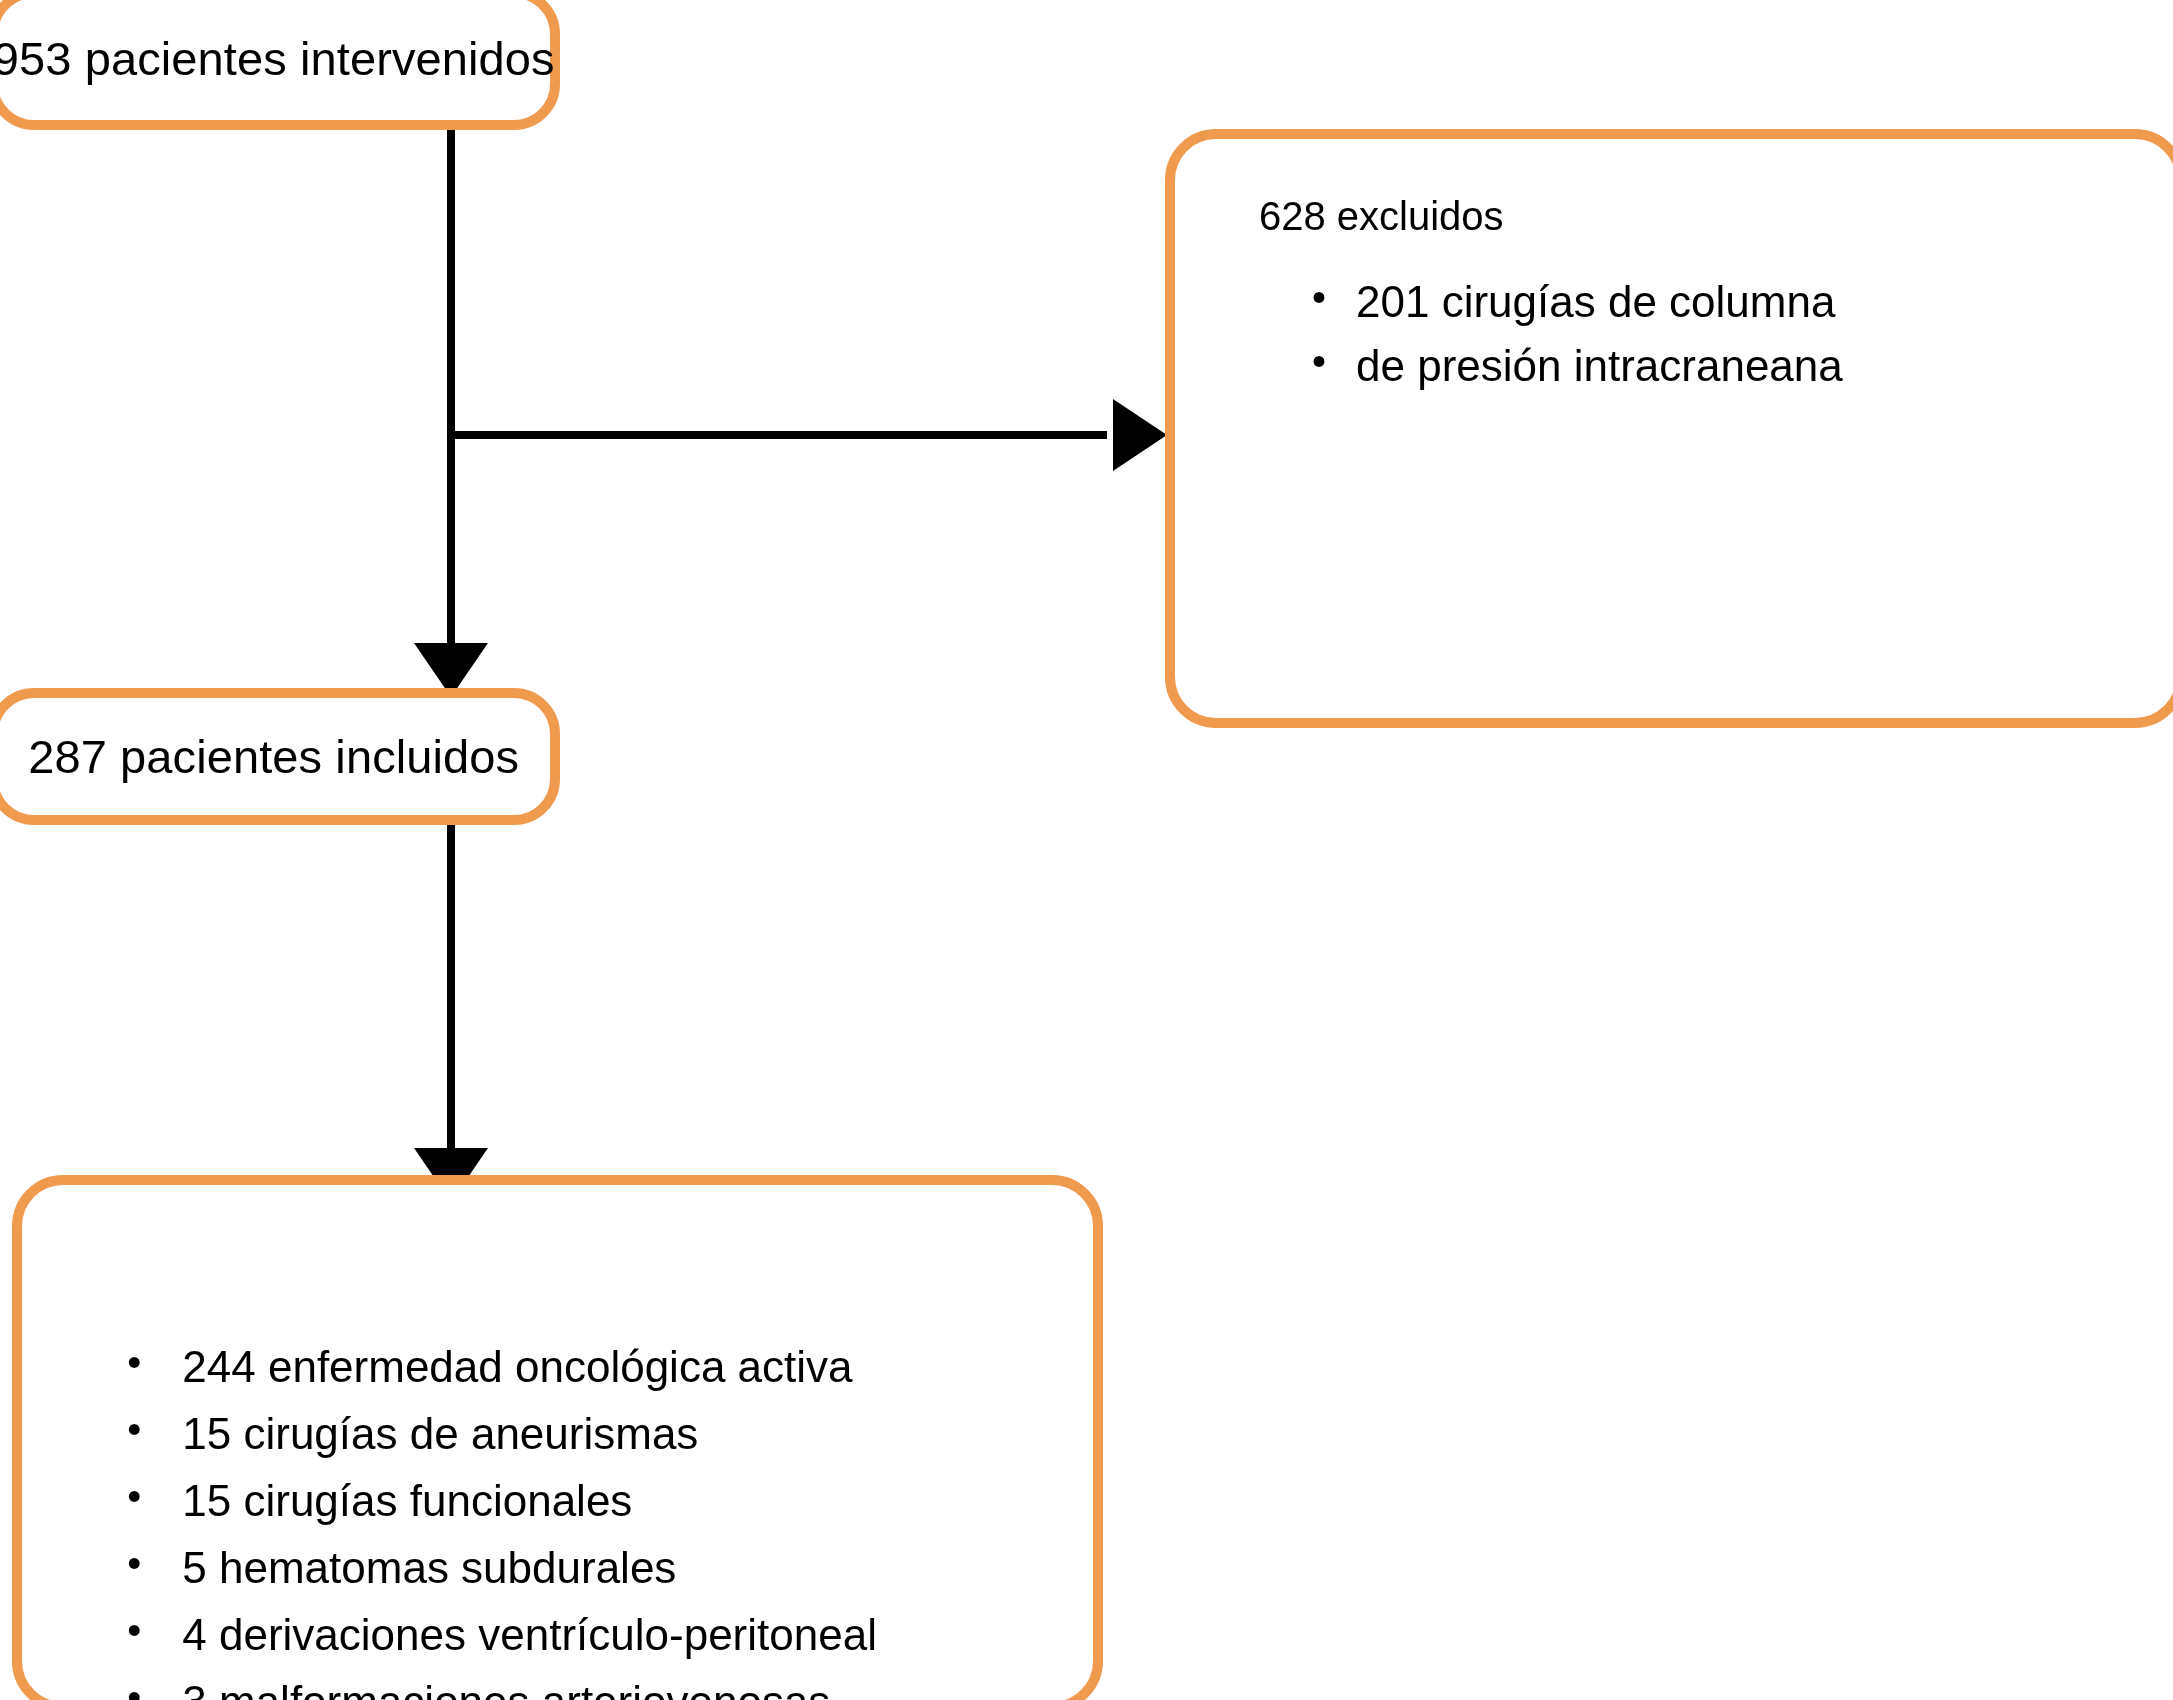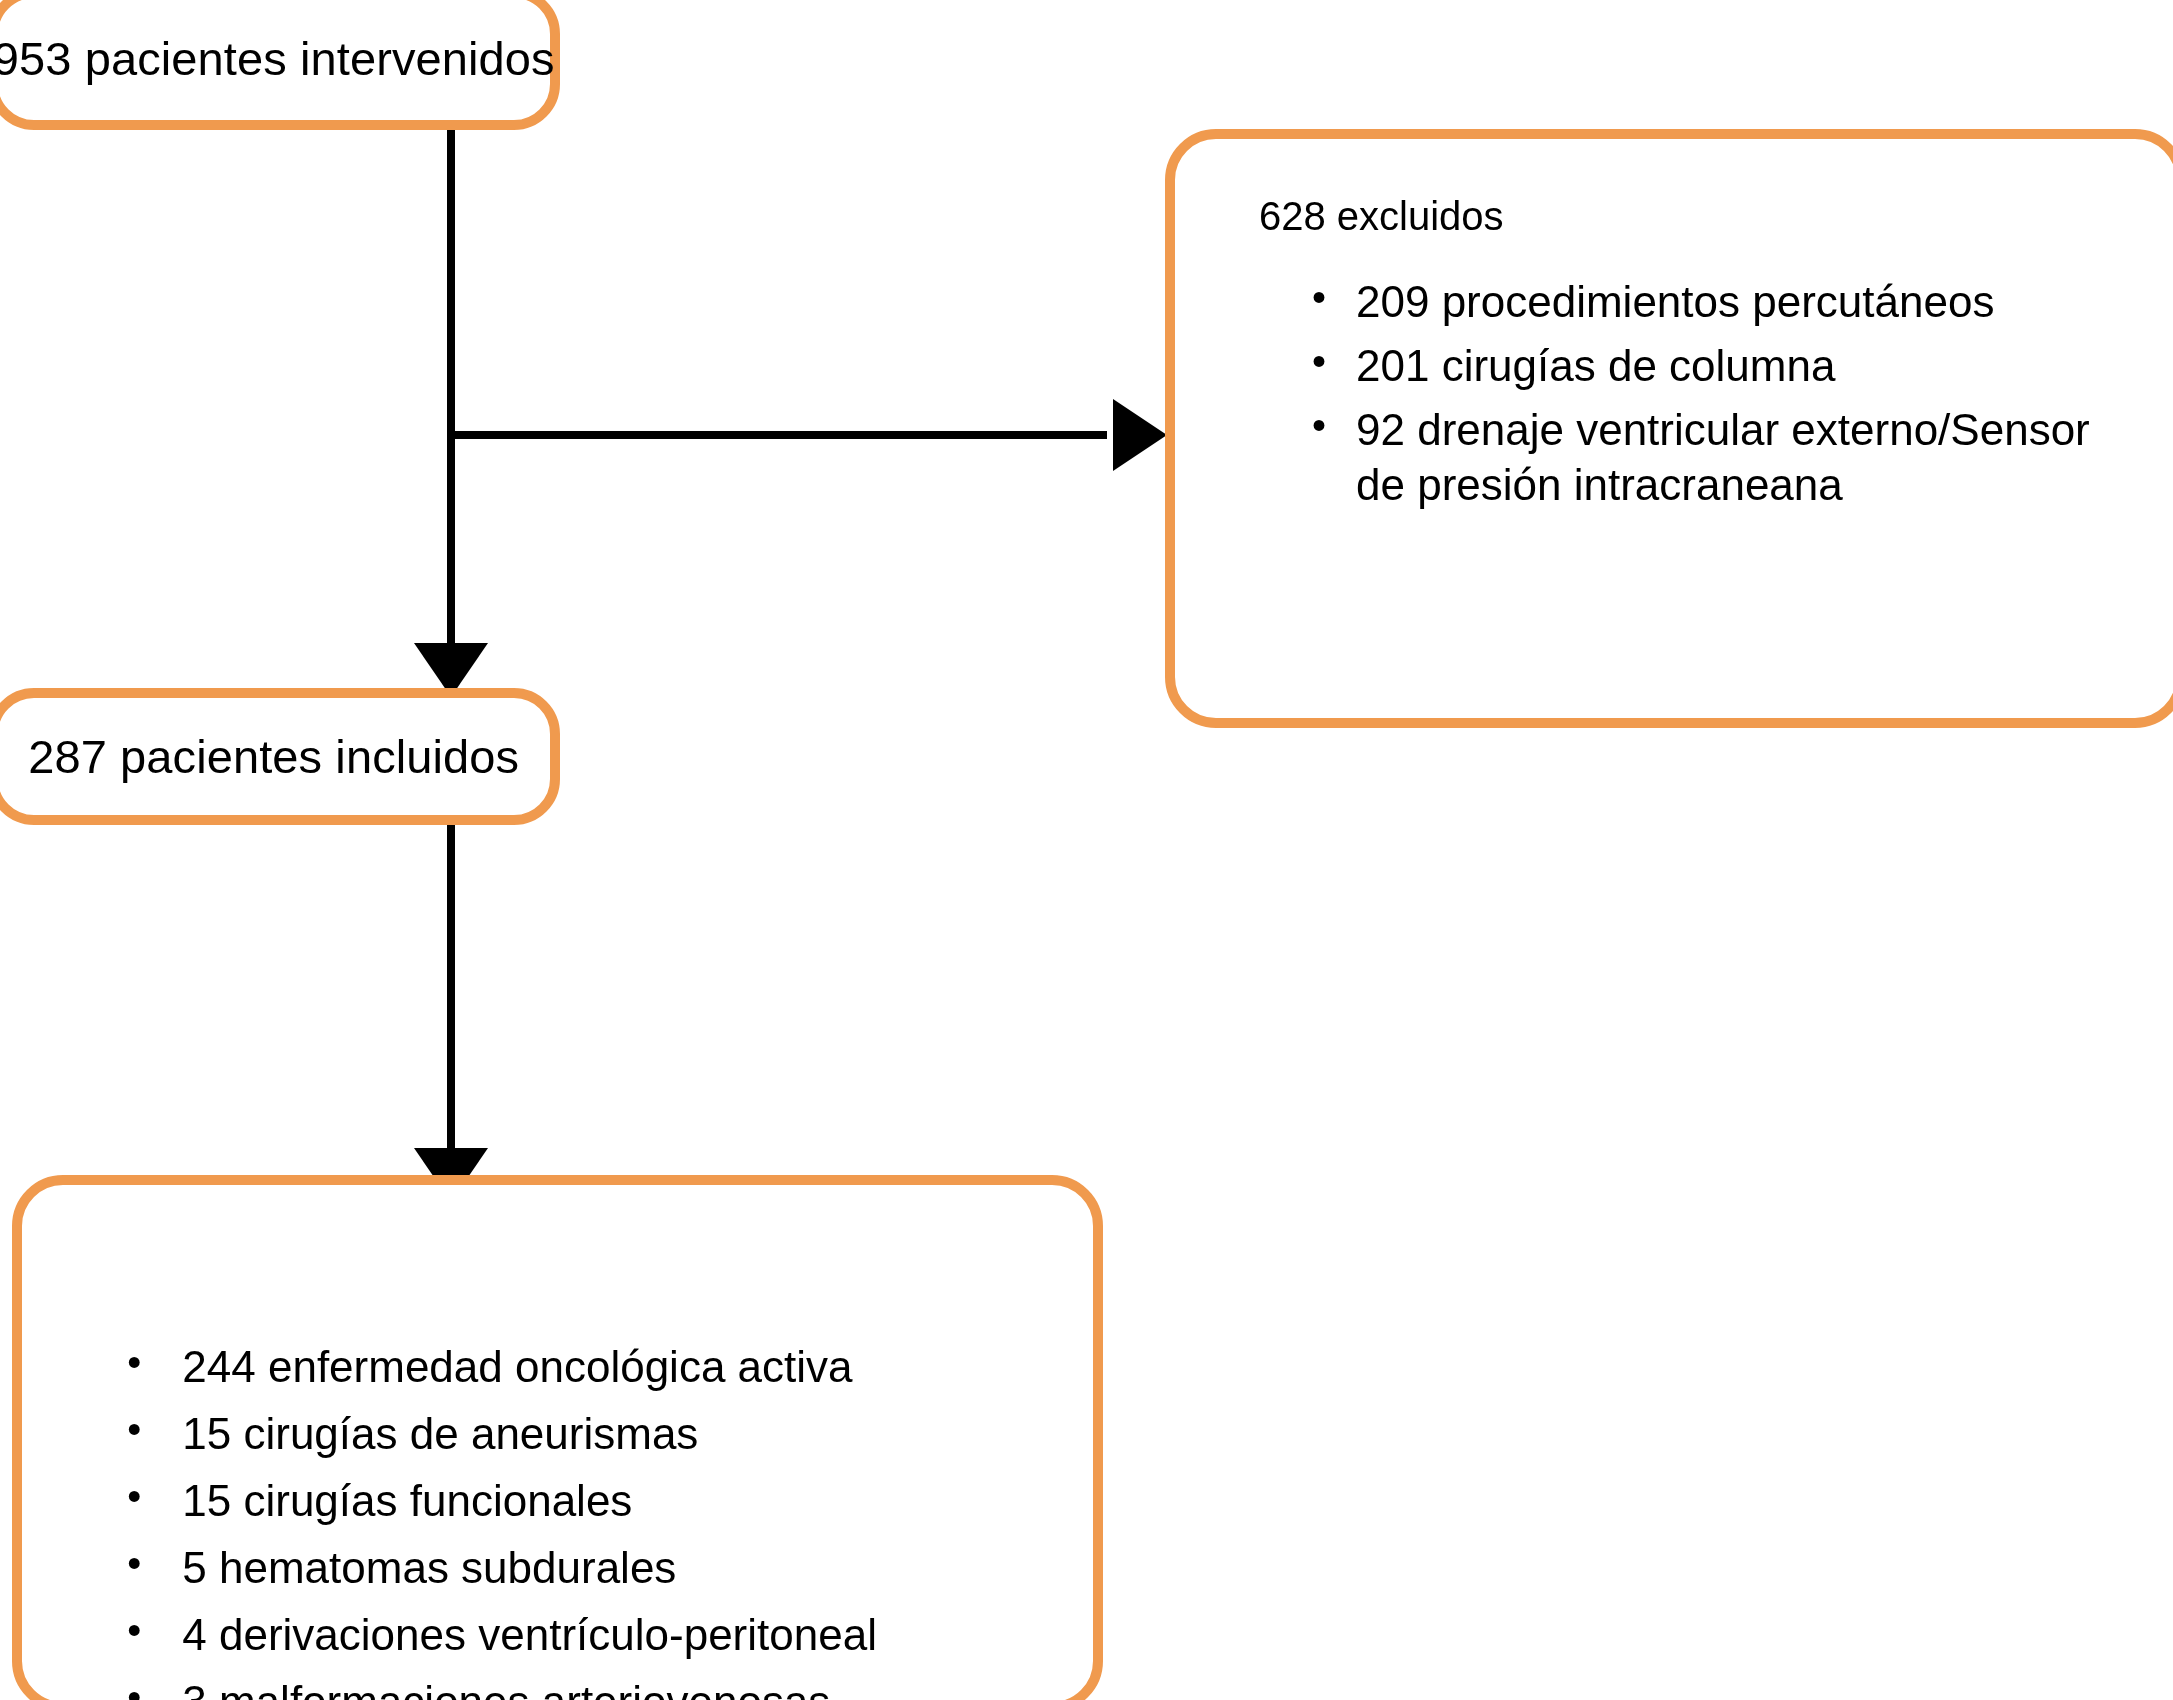--- a/index.html
+++ b/index.html
@@ -142,27 +142,23 @@
 
   <div class="obox" id="box-total" style="border-color: rgb(240, 154, 78);">
     <div class="box-title">953 pacientes intervenidos</div>
   </div>
 
   <div class="obox" id="box-excluded" style="border-color: rgb(240, 154, 78);">
     <div id="excluded-inner">
       <div id="excluded-heading">628 excluidos</div>
       <ul class="bullet-list" id="excluded-list">
         <li class="has-bullet">
-          <span>209 procedimientos percutáneos</span>
-        </li>
-        <li class="has-bullet">
           <span>201 cirugías de columna</span>
         </li>
         <li class="has-bullet">
-          <span>92 drenaje ventricular externo/Sensor</span>
           <span class="cont">de presión intracraneana</span>
         </li>
       </ul>
     </div>
   </div>
 
   <div class="obox" id="box-included" style="border-color: rgb(240, 154, 78);">
     <div class="box-title">287 pacientes incluidos</div>
   </div>
 

